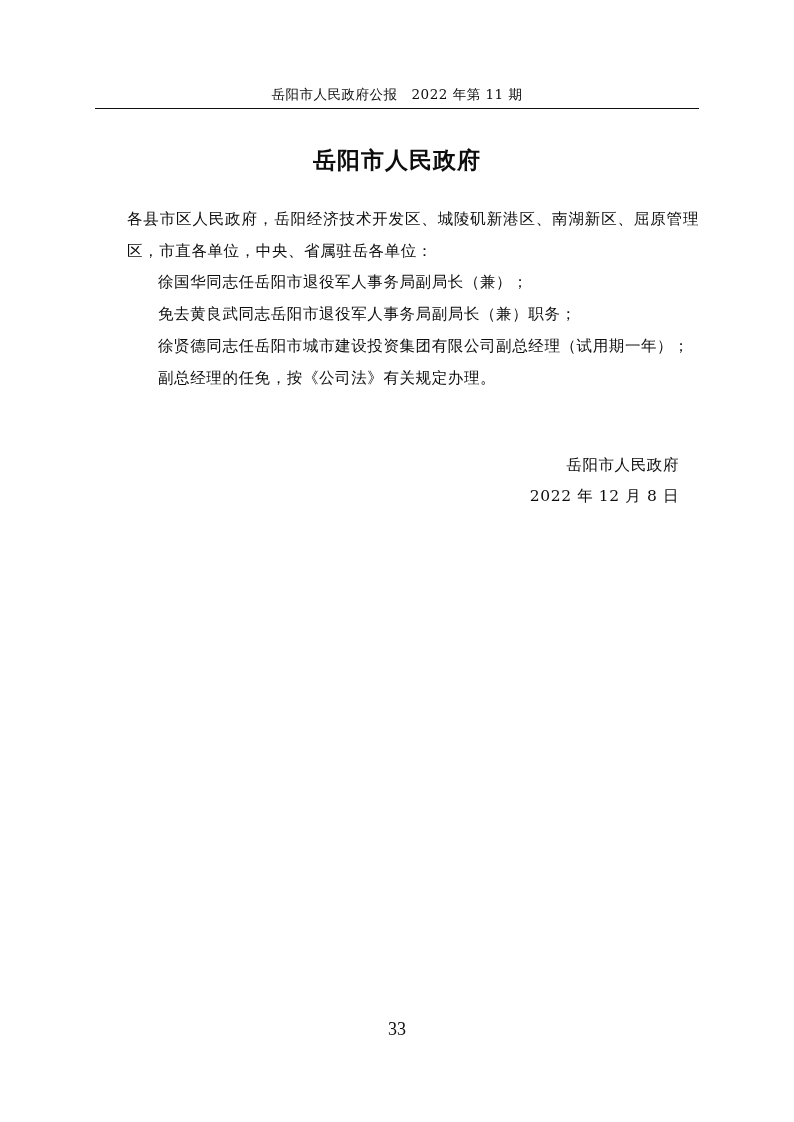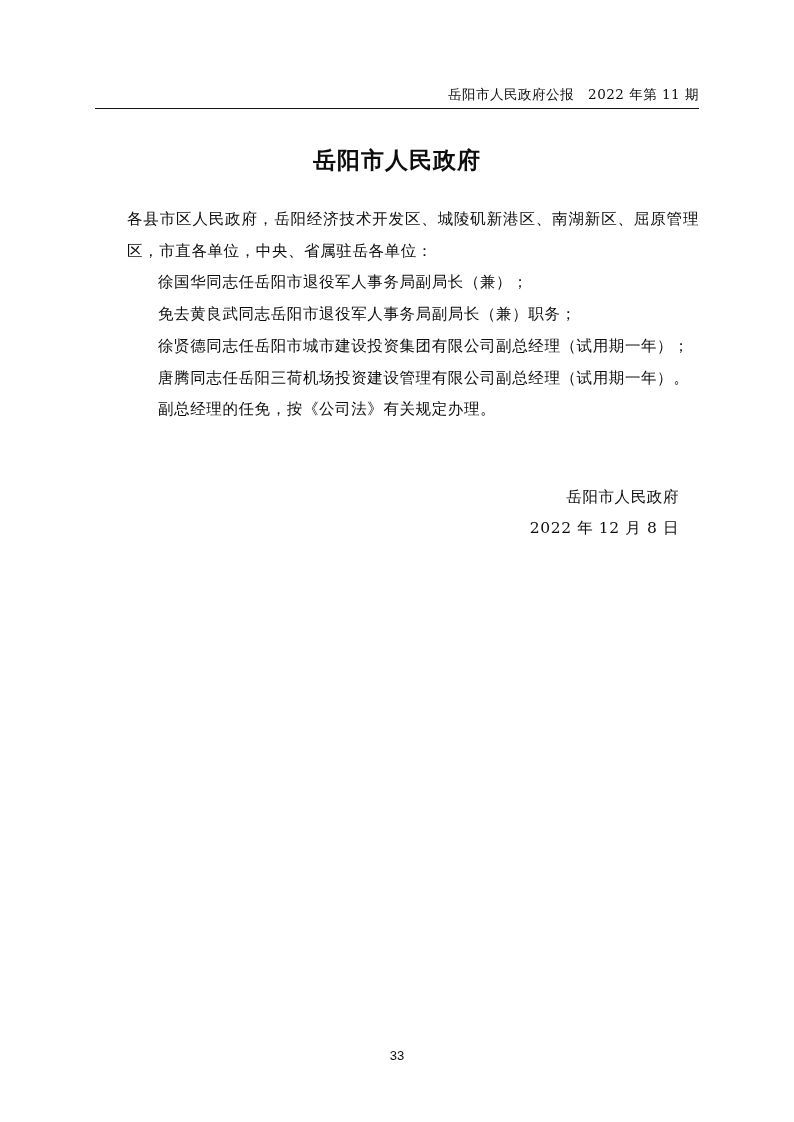--- a/index.html
+++ b/index.html
@@ -19,21 +19,21 @@
     position: relative;
     width: 794px;
     height: 1122px;
     box-sizing: border-box;
     padding: 0 95px;
   }
 
   
   .header {
     padding-top: 86px;
-    text-align: right;
+    text-align: center;
     font-size: 13.5px;
     letter-spacing: 0.5px;
     line-height: 1.2;
   }
   .header .header-text {
     display: inline-block;
     white-space: pre;
   }
   .header-rule {
     margin-top: 6px;
@@ -91,24 +91,24 @@
   }
   .sign-line {
     display: block;
   }
 
   
   .page-number {
     position: absolute;
     left: 0;
     right: 0;
-    bottom: 59px;
+    bottom: 82px;
     text-align: center;
-    font-size: 13px;
-    font-family: Liberation Sans, sans-serif;
+    font-size: 18px;
+    font-family: Liberation Serif, serif;
   }
 </style>
 </head>
 <body>
 
 <div class="page">
 
   <div class="header">
     <span class="header-text">岳阳市人民政府公报　2022 年第 11 期</span>
   </div>
@@ -117,21 +117,20 @@
   <div class="title-block">
     <span class="title-line">岳阳市人民政府</span>
   </div>
 
 
   <div class="body-block">
     <p class="para">各县市区人民政府，岳阳经济技术开发区、城陵矶新港区、南湖新区、屈原管理区，市直各单位，中央、省属驻岳各单位：</p>
     <p class="para indent">徐国华同志任岳阳市退役军人事务局副局长（兼）；</p>
     <p class="para indent">免去黄良武同志岳阳市退役军人事务局副局长（兼）职务；</p>
     <p class="para indent">徐贤德同志任岳阳市城市建设投资集团有限公司副总经理（试用期一年）；</p>
-    <p class="para indent">唐腾同志任岳阳三荷机场投资建设管理有限公司副总经理（试用期一年）。</p>
     <p class="para indent">副总经理的任免，按《公司法》有关规定办理。</p>
   </div>
 
   <div class="sign-block">
     <span class="sign-line">岳阳市人民政府</span>
     <span class="sign-line">2022 年 12 月 8 日</span>
   </div>
 
   <div class="page-number">33</div>
 

